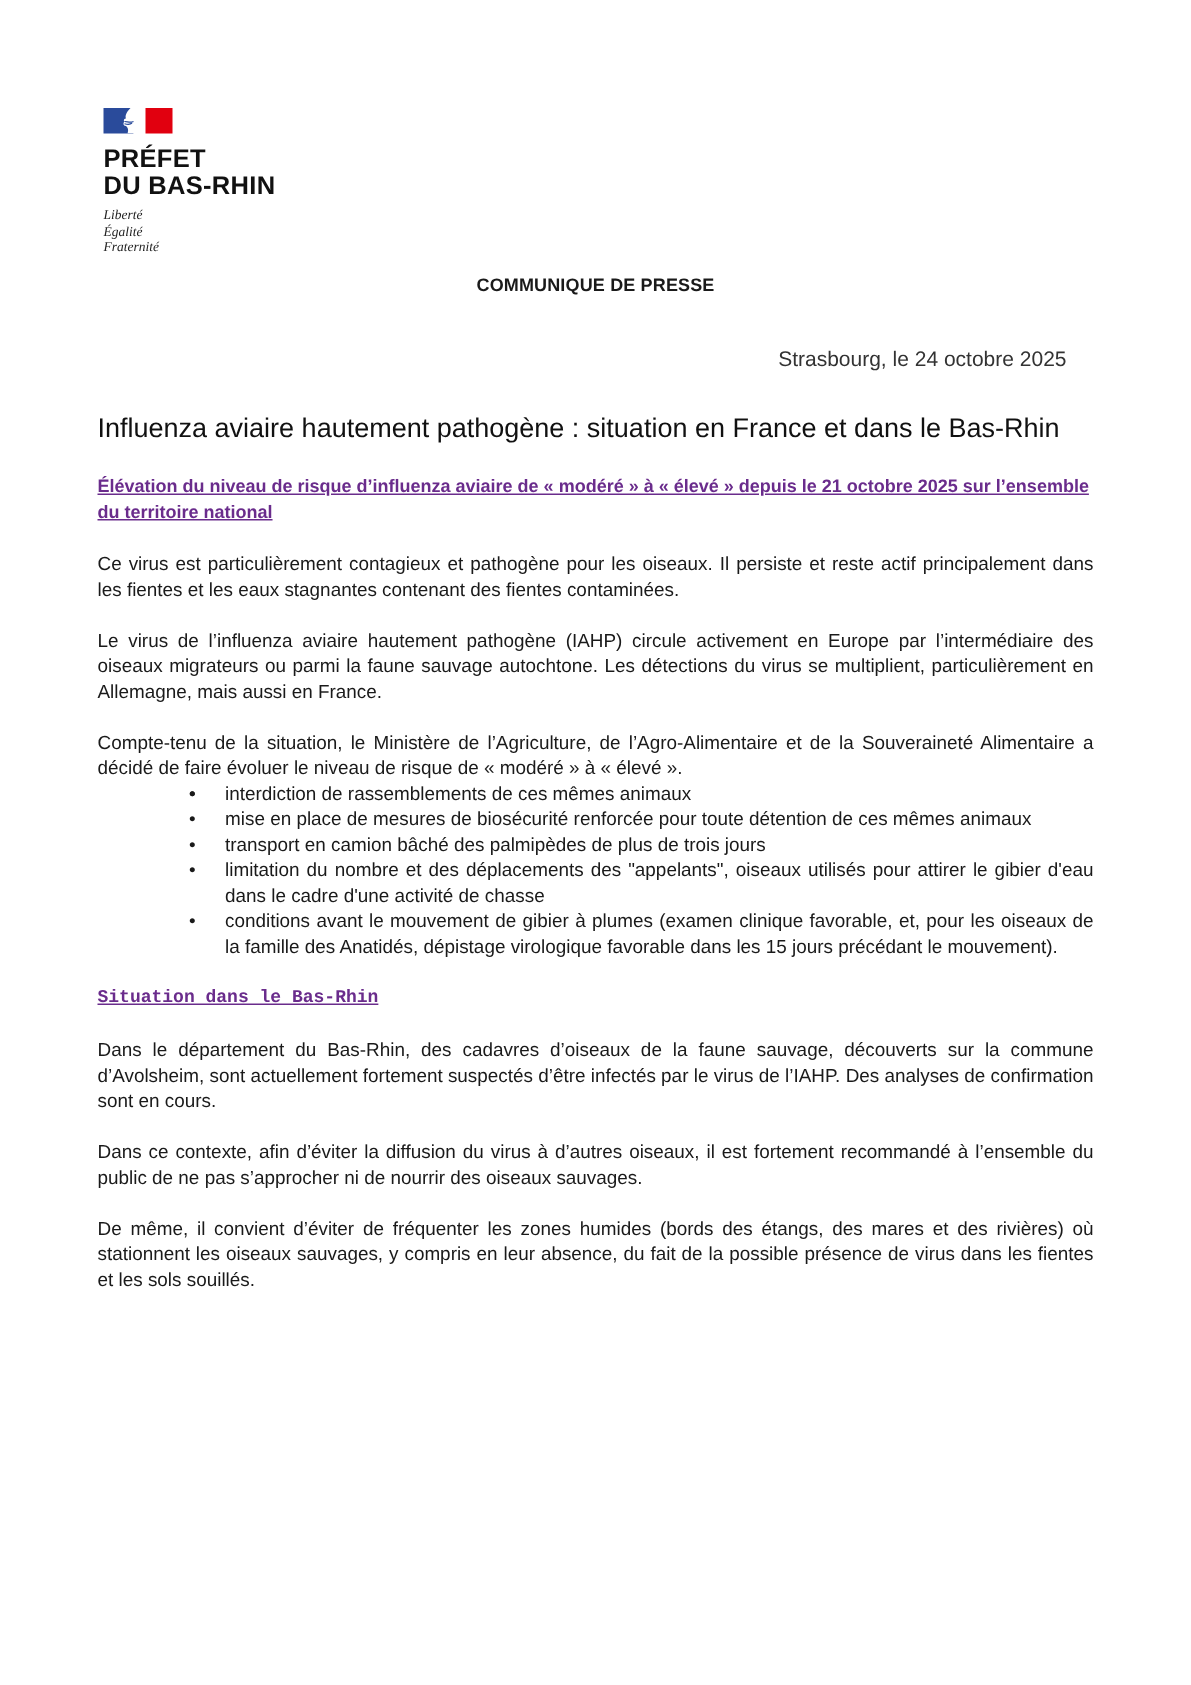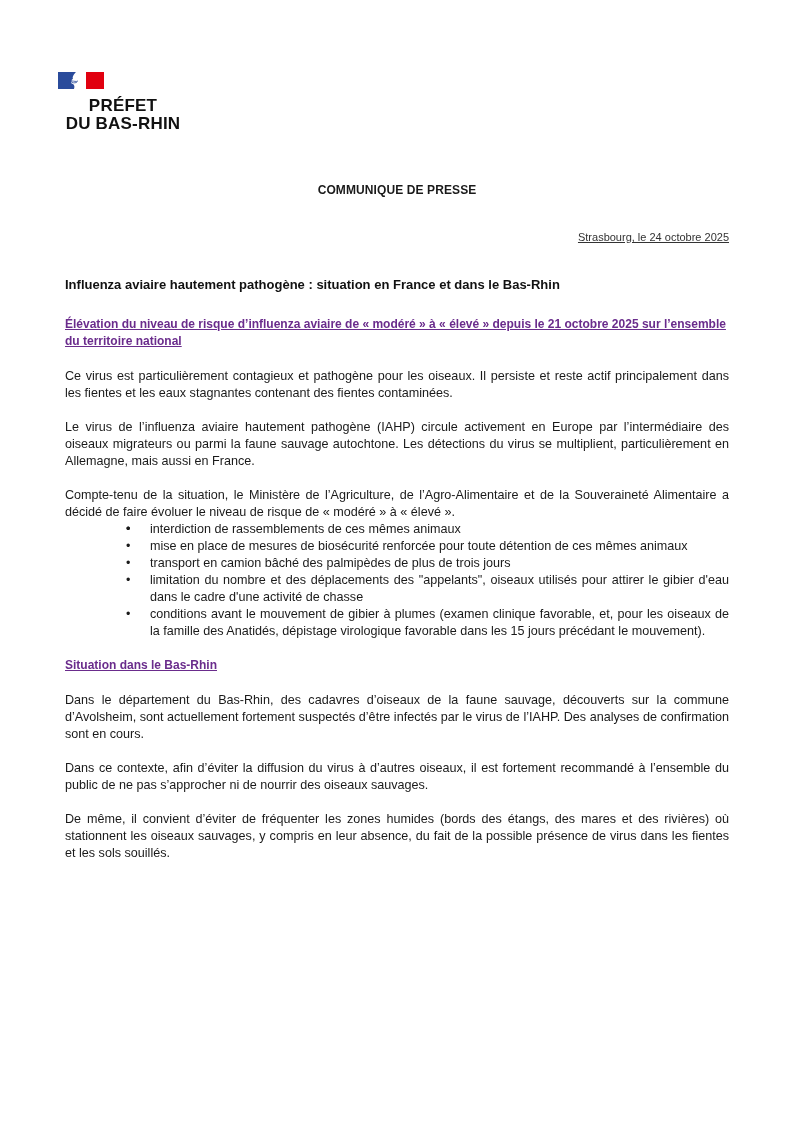--- a/index.html
+++ b/index.html
@@ -17,24 +17,23 @@
     }
     .page {
       position: absolute;
       left: 0; top: 0;
       width: 794px; height: 1123px;
       background: #fff;
     }
     
     .logo {
       position: absolute;
-      left: 58px;
+      left: 69px;
       top: 72px;
       width: 130px;
-      text-align: center;
     }
     .logo .flag {
       width: 46px;
       height: 17px;
       display: flex;
       position: relative;
     }
     .logo .flag .blue { width: 20px; height: 17px; background: #2a4b9b; }
     .logo .flag .white { width: 8px; height: 17px; background: #ffffff; }
     .logo .flag .red { width: 18px; height: 17px; background: #e1000f; }
@@ -67,38 +66,37 @@
       text-align: center;
       font-weight: bold;
       font-size: 12px;
       letter-spacing: 0.1px;
       padding-left: 0;
     }
     .press-title span { position: relative; left: 0px; }
 
     .date-line {
       position: absolute;
-      right: 65px;
+      right: 83px;
       top: 231px;
-      font-size: 11px;
+      font-size: 14px;
       color: #333;
-      text-decoration: underline;
     }
 
     .content {
       position: absolute;
       left: 65px;
       top: 276px;
       width: 664px;
       font-size: 12.6px;
       line-height: 17px;
     }
     .main-title {
-      font-weight: bold;
-      font-size: 13px;
+      font-weight: normal;
+      font-size: 18px;
       margin: 0 0 22px 0;
       line-height: 18px;
       color: #111;
     }
     .sub-heading {
       font-weight: bold;
       color: #6a2c8c;
       text-decoration: underline;
       text-decoration-color: #6a2c8c;
       font-size: 12px;
@@ -120,20 +118,21 @@
       padding-left: 0;
     }
     ul.measures li .bullet {
       position: absolute;
       left: -24px;
       top: 0;
     }
     .sub-heading.situation {
       margin-top: 0;
       margin-bottom: 18px;
+      font-family: Liberation Mono, monospace;
     }
   </style>
 </head>
 <body>
 
 <div class="page">
 
   <div class="logo">
     <div class="flag">
       <div class="blue"></div>
@@ -141,20 +140,25 @@
       <div class="red"></div>
       <svg class="marianne" viewBox="0 0 14 17">
         <path d="M6 0 L14 0 L14 17 L4 17 C5 14 4 13 3 12 C1 12 1 10 2 9 C1 8 2 7 3 7 C2 5 4 2 6 0 Z" fill="#ffffff"></path>
         <path d="M2 9 C4 9 6 10 8 9 M2 10.5 C4 11 6 11 7 10" stroke="#2a4b9b" stroke-width="0.8" fill="none"></path>
       </svg>
     </div>
     <div class="prefet">
       <div>PRÉFET</div>
       <div>DU BAS-RHIN</div>
     </div>
+    <div class="motto">
+      <div>Liberté</div>
+      <div>Égalité</div>
+      <div>Fraternité</div>
+    </div>
   </div>
 
   <div class="press-title">
     <span>COMMUNIQUE DE PRESSE</span>
   </div>
 
   <div class="date-line">Strasbourg, le 24 octobre 2025</div>
 
   <div class="content">
     <div class="main-title">Influenza aviaire hautement pathogène : situation en France et dans le Bas-Rhin</div>

